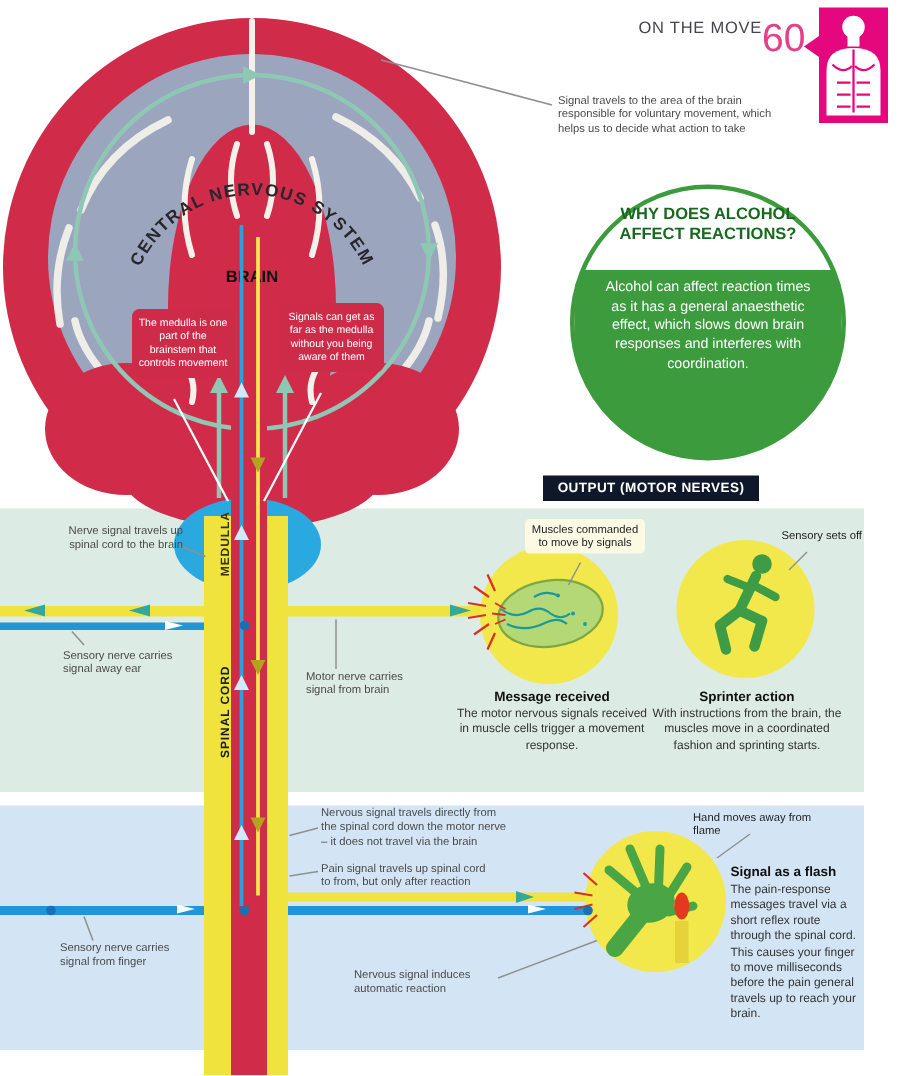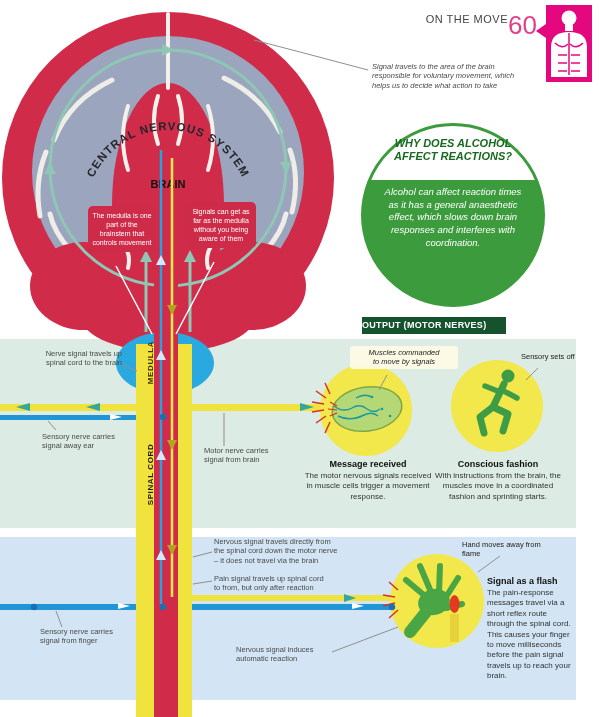--- a/index.html
+++ b/index.html
@@ -9,46 +9,46 @@
   .note{position:absolute;font-size:7.5px;line-height:1.25;color:#4a4a4a;z-index:9;}
   .lbl{position:absolute;font-size:7.5px;line-height:1.25;color:#222;z-index:9;}
   .cap-title{position:absolute;font-weight:bold;font-size:9px;color:#101010;text-align:center;z-index:9;}
   .cap-body{position:absolute;font-size:8px;line-height:1.3;color:#333;text-align:center;z-index:9;}
   .rot{position:absolute;transform:rotate(-90deg);transform-origin:center;text-align:center;
        font-weight:bold;letter-spacing:.6px;z-index:9;}
   .panel{position:absolute;left:0;width:576px;z-index:1;}
   .callout{position:absolute;background:#ce2b49;color:#fff;font-size:7px;line-height:1.3;
            text-align:center;padding:5px 4px;border-radius:5px;z-index:9;}
   .circleY{position:absolute;border-radius:50%;background:#f2e84c;z-index:7;}
-  #bubble{position:absolute;left:361px;top:123px;width:178px;height:178px;border-radius:50%;
+  #bubble{position:absolute;left:380px;top:123px;width:178px;height:178px;border-radius:50%;
           border:3px solid #3c9b3c;z-index:8;
-          background:linear-gradient(180deg,#ffffff 0 30.5%,#3c9b3c 30.5% 100%);font-style:italic;}
+          background:linear-gradient(180deg,#ffffff 0 30.5%,#3c9b3c 30.5% 100%);}
   #bubble-title{position:absolute;top:11px;left:12px;right:12px;text-align:center;
                 font-weight:bold;font-size:11px;line-height:1.2;color:#17691f;}
   #bubble-body{position:absolute;top:60px;left:15px;right:15px;text-align:center;
                font-size:9.5px;line-height:1.34;color:#fff;}
-  #output-bar{position:absolute;left:362px;top:317px;width:144px;height:17px;background:#14532d;
-              color:#fff;font-weight:bold;font-size:9px;line-height:17px;
+  #output-bar{position:absolute;left:362px;top:317px;width:144px;height:17px;background:#0f172a;
+              color:#fff;font-weight:bold;font-size:9px;text-align:center;line-height:17px;
               letter-spacing:.3px;z-index:8;}
   #hdr-kicker{position:absolute;left:350px;top:13px;width:158px;text-align:right;
               font-weight:normal;font-size:11px;letter-spacing:.5px;color:#44444c;z-index:9;}
   #hdr-sub{position:absolute;left:330px;top:27px;width:178px;text-align:right;
            font-family:"Liberation Serif",serif;font-size:9.5px;color:#222;z-index:9;}
   #hdr-pages{position:absolute;left:508px;top:10px;font-size:26px;color:#e2418a;z-index:9;}
   #hdr-icon{position:absolute;left:546px;top:5px;width:46px;height:77px;background:#e5077e;z-index:9;}
   #hdr-bookmark{position:absolute;left:536px;top:24px;width:0;height:0;z-index:9;
                 border-top:7px solid transparent;border-bottom:7px solid transparent;
                 border-right:10px solid #e5077e;}
   #band-yellow{position:absolute;left:136px;top:344px;width:56px;height:373px;background:#f0e33d;z-index:4;}
   #band-red{position:absolute;left:154px;top:232px;width:24px;height:485px;background:#d12b4a;z-index:5;}
   #medulla{position:absolute;left:116px;top:332px;width:98px;height:62px;border-radius:50%;
            background:#2aa9e0;z-index:3;}
   .muscle-lbl{position:absolute;left:350px;top:346px;width:76px;font-size:7.5px;line-height:1.25;
-              text-align:center;background:rgba(253,250,228,.95);border-radius:3px;padding:2px 16px;
-              color:#222;z-index:9;font-style:italic;}
+              text-align:center;background:rgba(253,250,228,.95);border-radius:3px;padding:2px 2px;
+              color:#222;z-index:9;}
 </style>
 </head>
 <body>
 
 <div id="page">
 
   <div class="panel" style="top:339px;height:189px;background:#dcebe3;"></div>
   <div class="panel" style="top:537px;height:163px;background:#d3e5f5;"></div>
 
   <svg width="600" height="360" viewBox="0 0 600 360" style="z-index:2;">
@@ -250,32 +250,32 @@
   </div>
 
   <div id="output-bar">OUTPUT (MOTOR NERVES)</div>
 
   <div class="callout" style="left:88px;top:206px;width:60px;">The medulla is one part of the brainstem that controls movement</div>
   <div class="callout" style="left:186px;top:202px;width:62px;">Signals can get as far as the medulla without you being aware of them</div>
 
   <div class="rot" style="left:106px;top:358px;width:88px;font-size:8px;color:#3c3200;">MEDULLA</div>
   <div class="rot" style="left:104px;top:470px;width:92px;font-size:8px;color:#1a1a1a;">SPINAL CORD</div>
 
-  <div class="note" style="left:372px;top:62px;width:156px;font-style:italic;">Signal travels to the area of the brain responsible for voluntary movement, which helps us to decide what action to take</div>
+  <div class="note" style="left:372px;top:62px;width:156px;">Signal travels to the area of the brain responsible for voluntary movement, which helps us to decide what action to take</div>
   <div class="note" style="left:30px;top:349px;width:92px;text-align:right;">Nerve signal travels up spinal cord to the brain</div>
   <div class="note" style="left:42px;top:432px;width:76px;">Sensory nerve carries signal away ear</div>
   <div class="note" style="left:204px;top:446px;width:78px;">Motor nerve carries signal from brain</div>
   <div class="muscle-lbl">Muscles commanded to move by signals</div>
   <div class="lbl" style="left:521px;top:352px;width:54px;">Sensory sets off</div>
   <div class="note" style="left:214px;top:537px;width:128px;">Nervous signal travels directly from the spinal cord down the motor nerve – it does not travel via the brain</div>
   <div class="note" style="left:214px;top:574px;width:116px;">Pain signal travels up spinal cord to from, but only after reaction</div>
   <div class="note" style="left:40px;top:627px;width:80px;">Sensory nerve carries signal from finger</div>
   <div class="note" style="left:236px;top:645px;width:94px;">Nervous signal induces automatic reaction</div>
   <div class="lbl" style="left:462px;top:540px;width:86px;">Hand moves away from flame</div>
 
   <div class="cap-title" style="left:308px;top:459px;width:120px;">Message received</div>
   <div class="cap-body" style="left:303px;top:471px;width:130px;">The motor nervous signals received in muscle cells trigger a movement response.</div>
-  <div class="cap-title" style="left:434px;top:459px;width:128px;">Conscious fashion</div>
+  <div class="cap-title" style="left:434px;top:459px;width:128px;">Sprinter action</div>
   <div class="cap-body" style="left:430px;top:471px;width:136px;">With instructions from the brain, the muscles move in a coordinated fashion and sprinting starts.</div>
   <div class="cap-title" style="left:487px;top:576px;width:90px;text-align:left;">Signal as a flash</div>
-  <div class="cap-body" style="left:487px;top:588px;width:88px;text-align:left;">The pain-response messages travel via a short reflex route through the spinal cord. This causes your finger to move milliseconds before the pain signal travels up to reach your brain.</div>
+  <div class="cap-body" style="left:487px;top:588px;width:88px;text-align:left;">The pain-response messages travel via a short reflex route through the spinal cord. This causes your finger to move milliseconds before the pain general travels up to reach your brain.</div>
 
 </div>
 
 </body></html>

